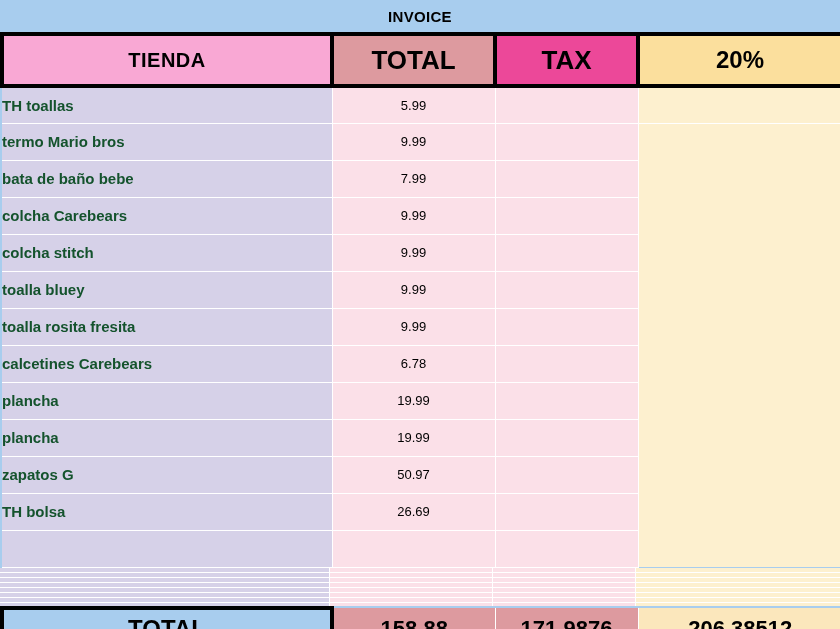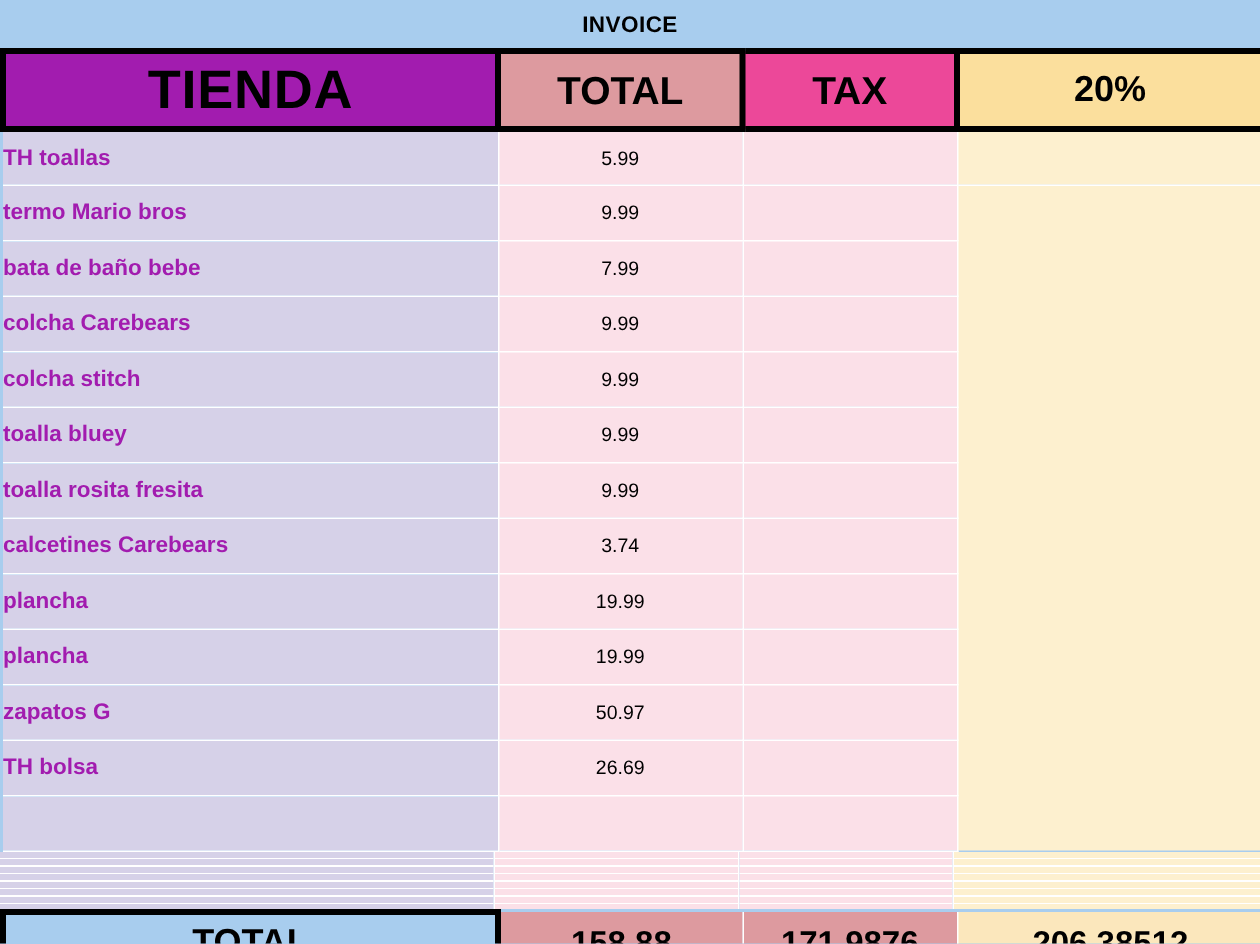--- a/index.html
+++ b/index.html
@@ -46,22 +46,22 @@
   col.c-pct   { width: 204px; }
 
   
   tr.header-row td {
     height: 52px;
     border: 4px solid #000;
     text-align: center;
     font-weight: bold;
   }
   td.h-name {
-    background: #a21caf;
-    font-size: 36px;
+    background: #f9a8d4;
+    font-size: 20px;
     letter-spacing: 0.5px;
   }
   td.h-total {
     background: #dd9a9f;
     font-size: 26px;
   }
   td.h-tax {
     background: #ec4899;
     font-size: 26px;
   }
@@ -71,21 +71,21 @@
   }
 
   
   tr.item-row td { height: 37px; }
   td.b-name {
     background: #d6d1e8;
     border-bottom: 1px solid #ffffff;
     border-right: 1px solid #ffffff;
     font-size: 15px;
     font-weight: bold;
-    color: #a21caf;
+    color: #14532d;
     padding-left: 8px;
     text-align: left;
     white-space: nowrap;
     overflow: hidden;
   }
   td.b-total {
     background: #fbe0e8;
     border-bottom: 1px solid #ffffff;
     border-right: 1px solid #ffffff;
     font-size: 13px;
@@ -252,21 +252,21 @@
         <td class="b-total">9.99</td>
         <td class="b-tax"></td>
       </tr>
       <tr class="item-row">
         <td class="b-name">toalla rosita fresita</td>
         <td class="b-total">9.99</td>
         <td class="b-tax"></td>
       </tr>
       <tr class="item-row">
         <td class="b-name">calcetines Carebears</td>
-        <td class="b-total">3.74</td>
+        <td class="b-total">6.78</td>
         <td class="b-tax"></td>
       </tr>
       <tr class="item-row">
         <td class="b-name">plancha</td>
         <td class="b-total">19.99</td>
         <td class="b-tax"></td>
       </tr>
       <tr class="item-row">
         <td class="b-name">plancha</td>
         <td class="b-total">19.99</td>

